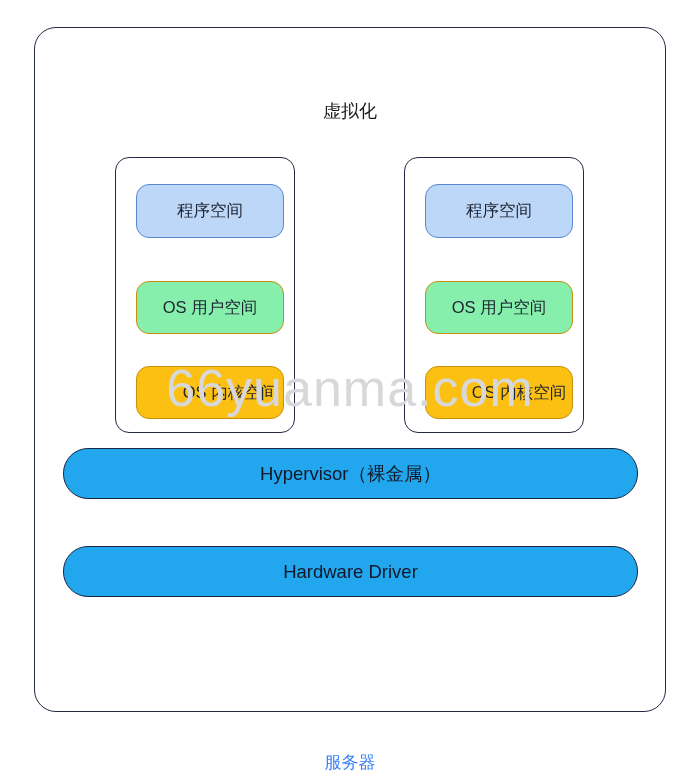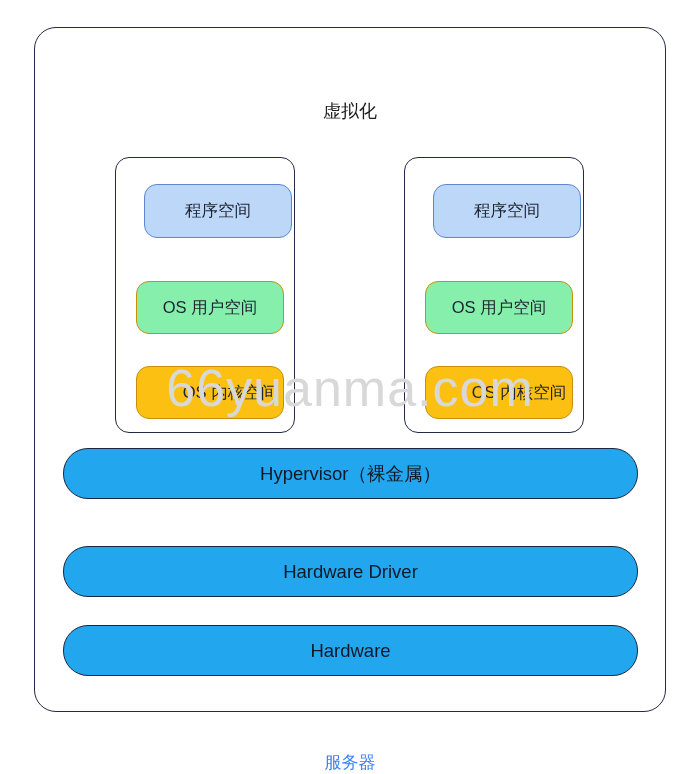--- a/index.html
+++ b/index.html
@@ -104,21 +104,20 @@
     border-radius: 13px;
     font-size: 16.5px;
     color: #1d2330;
     z-index: 3;
   }
   .chip.app {
     top: 26px;
     height: 54px;
     background: #bdd7f8;
     border: 1.5px solid #5a88cf;
-    margin-left: 8px;
   }
   .chip.osuser {
     top: 123px;
     height: 53px;
     background: #86efac;
     border: 1.5px solid #c8900a;
   }
   .chip.oskernel {
     top: 208px;
     height: 53px;
@@ -181,19 +180,16 @@
   </div>
 
   <div class="watermark">66yuanma.com</div>
 
   <div class="bar hypervisor">
     <span>Hypervisor（裸金属）</span>
   </div>
   <div class="bar hardware-driver">
     <span>Hardware Driver</span>
   </div>
-  <div class="bar hardware">
-    <span>Hardware</span>
-  </div>
 
   <div class="server-caption">服务器</div>
 
 </div>
 
 </body></html>

